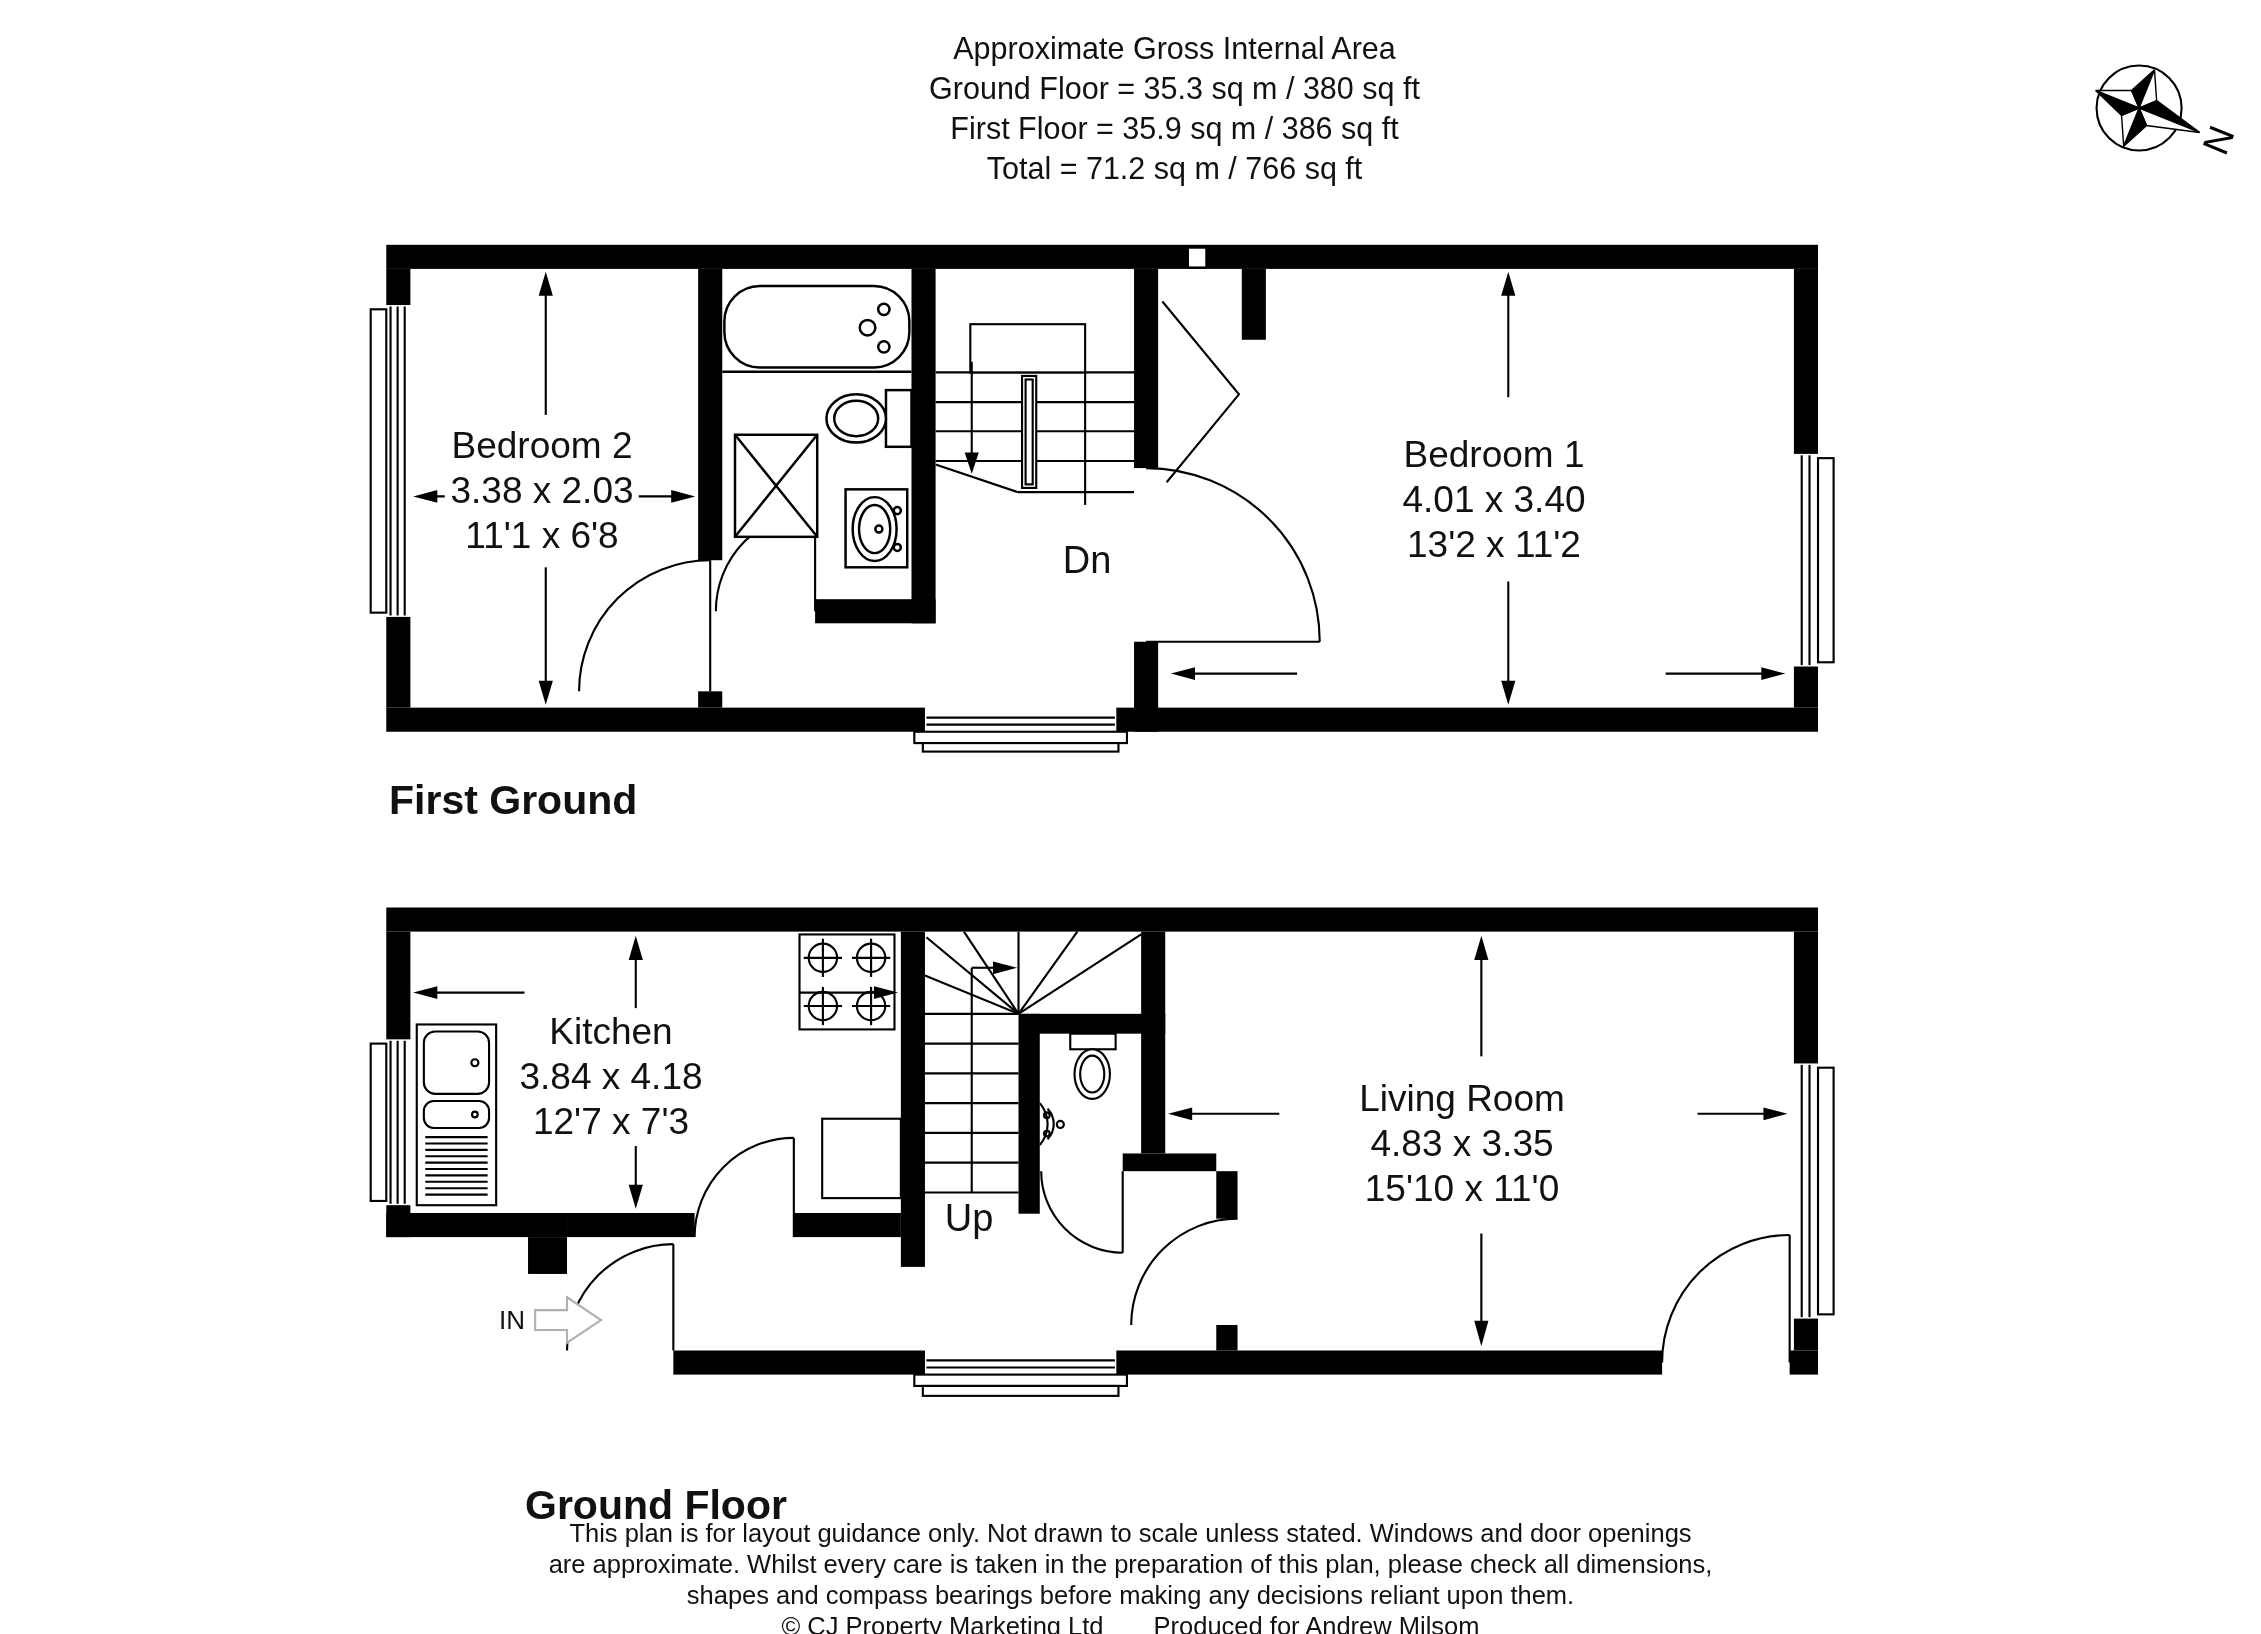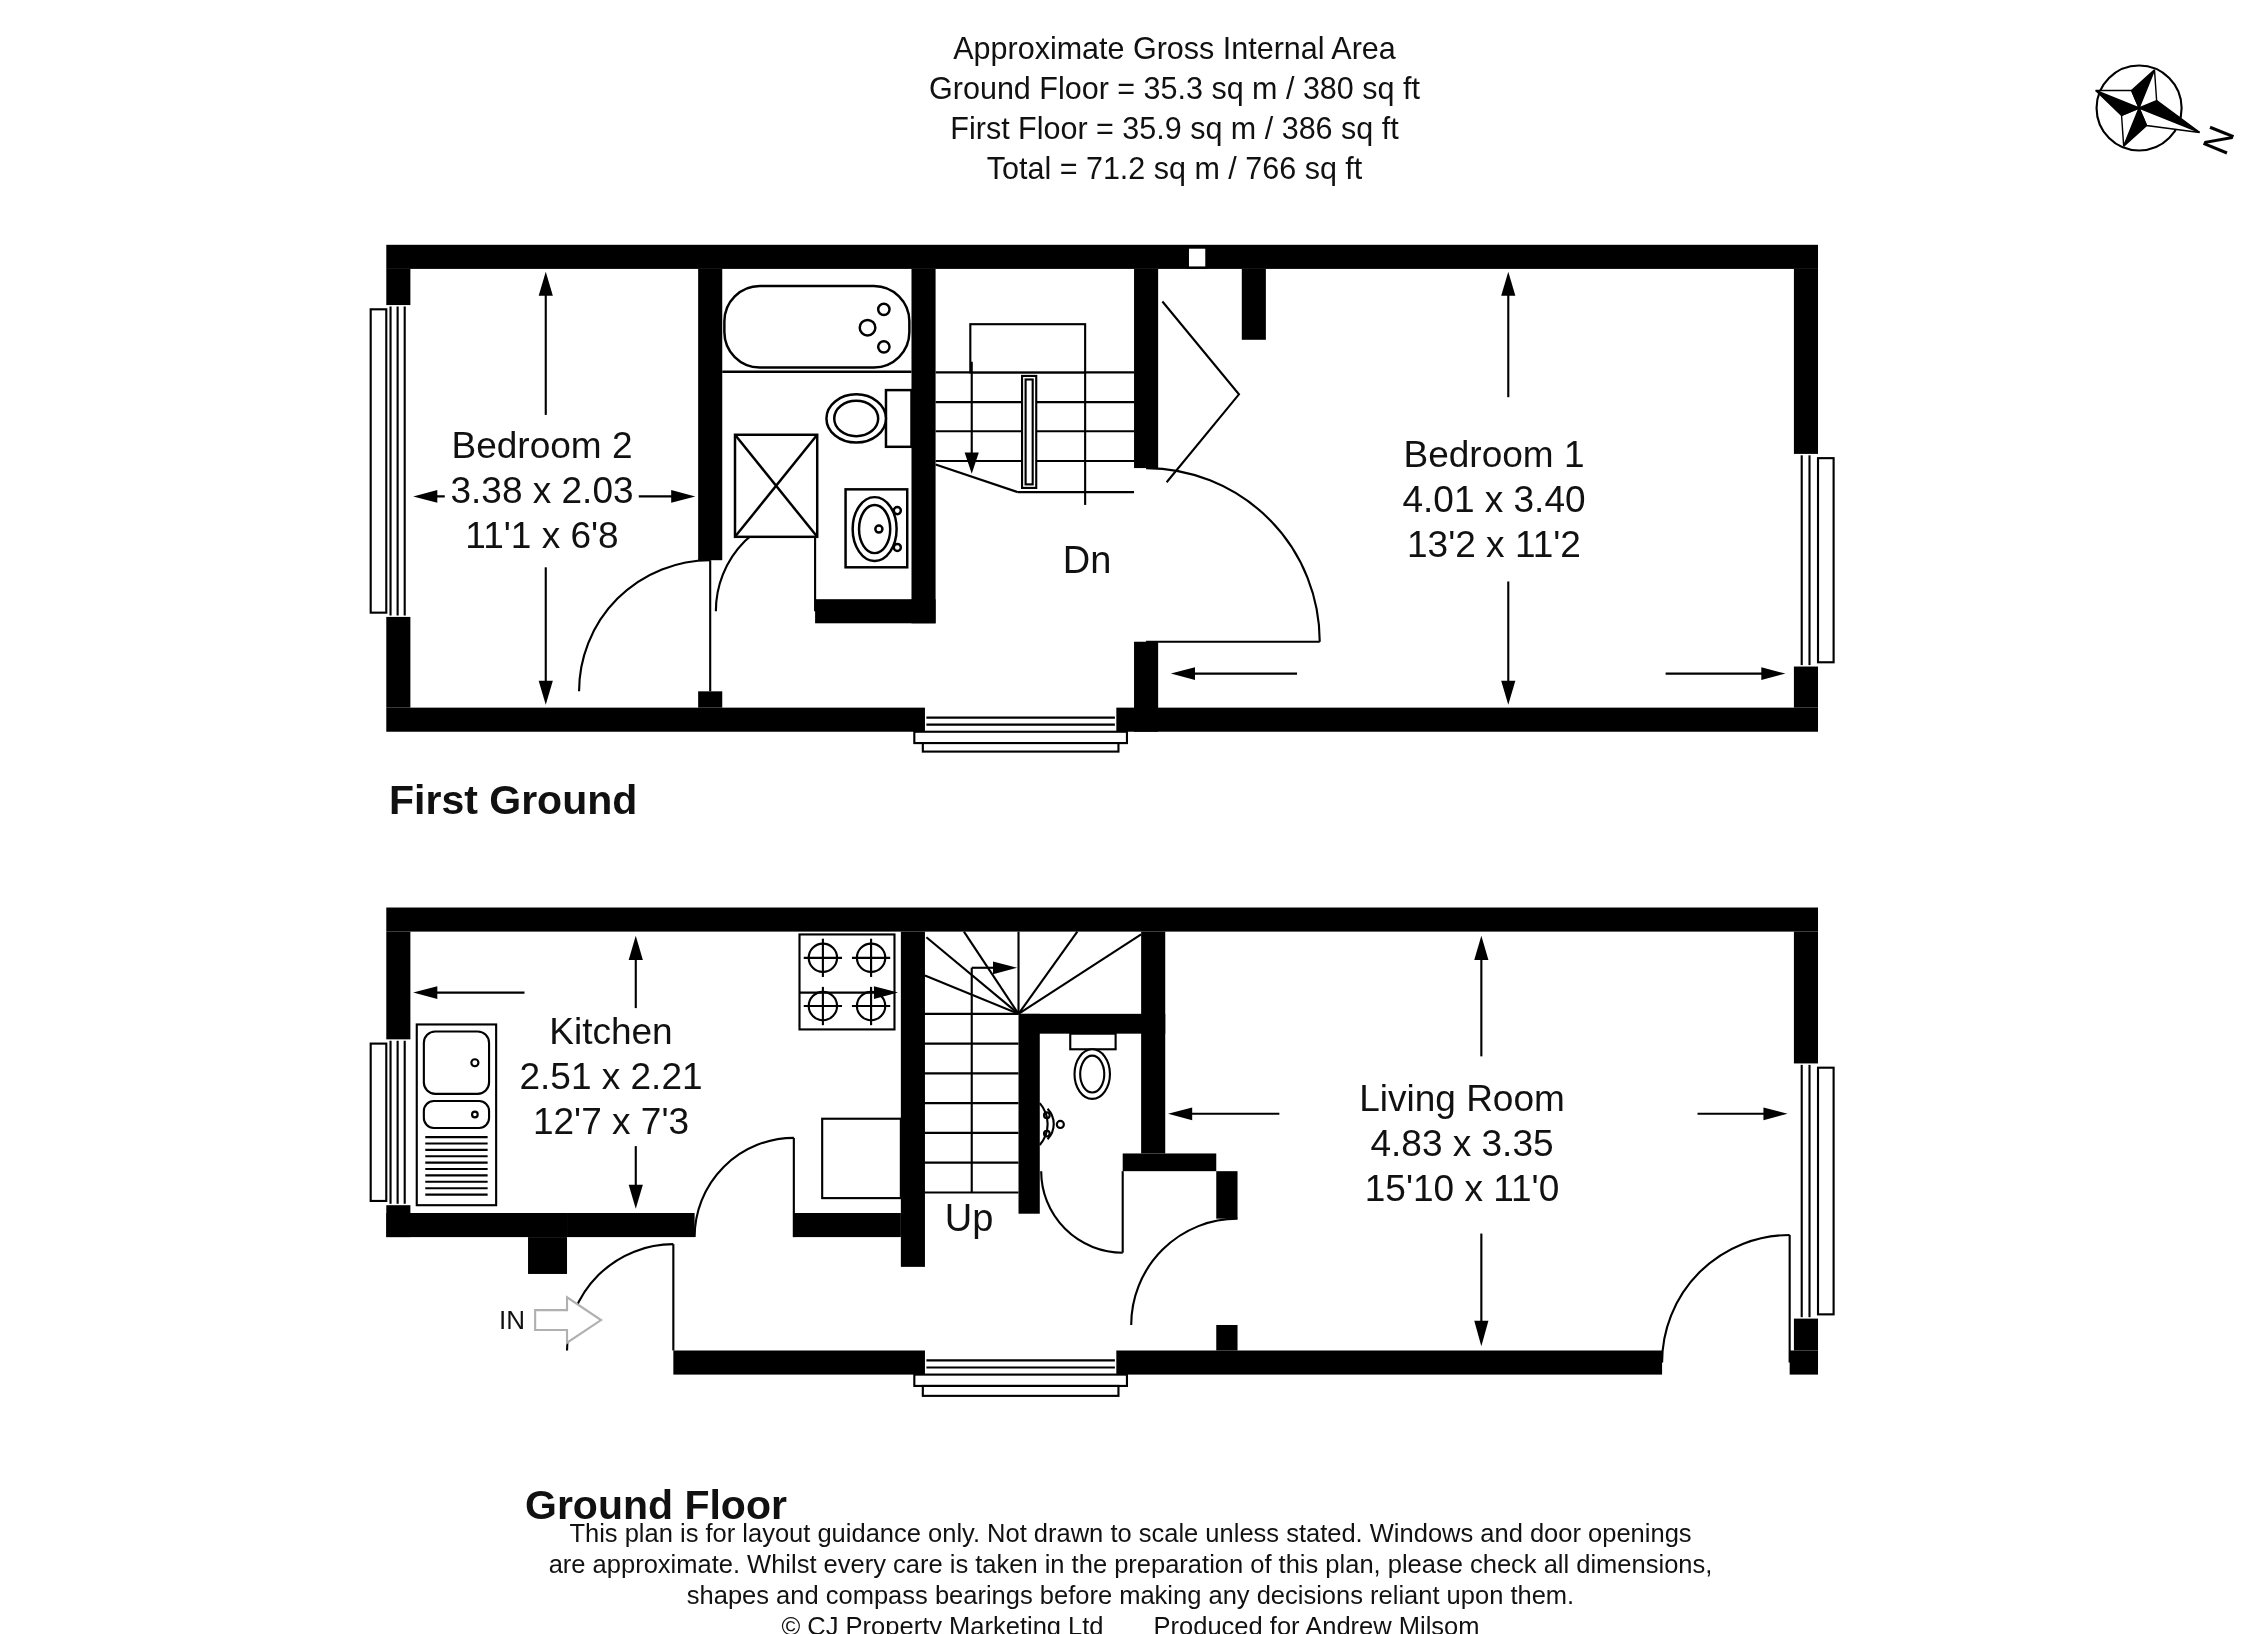--- a/index.html
+++ b/index.html
@@ -312,21 +312,21 @@
 </div>
 
 <div class="room-label" style="left:1494px;top:500px;">
   <div>Bedroom 1</div>
   <div>4.01 x 3.40</div>
   <div>13'2 x 11'2</div>
 </div>
 
 <div class="room-label" style="left:611px;top:1077px;">
   <div>Kitchen</div>
-  <div>2.51 x 2.21</div>
+  <div>3.84 x 4.18</div>
   <div>12'7 x 7'3</div>
 </div>
 
 <div class="room-label" style="left:1462px;top:1144px;">
   <div>Living Room</div>
   <div>4.83 x 3.35</div>
   <div>15'10 x 11'0</div>
 </div>
 
 <div class="small-label" style="left:1087px;top:560px;">Dn</div>

